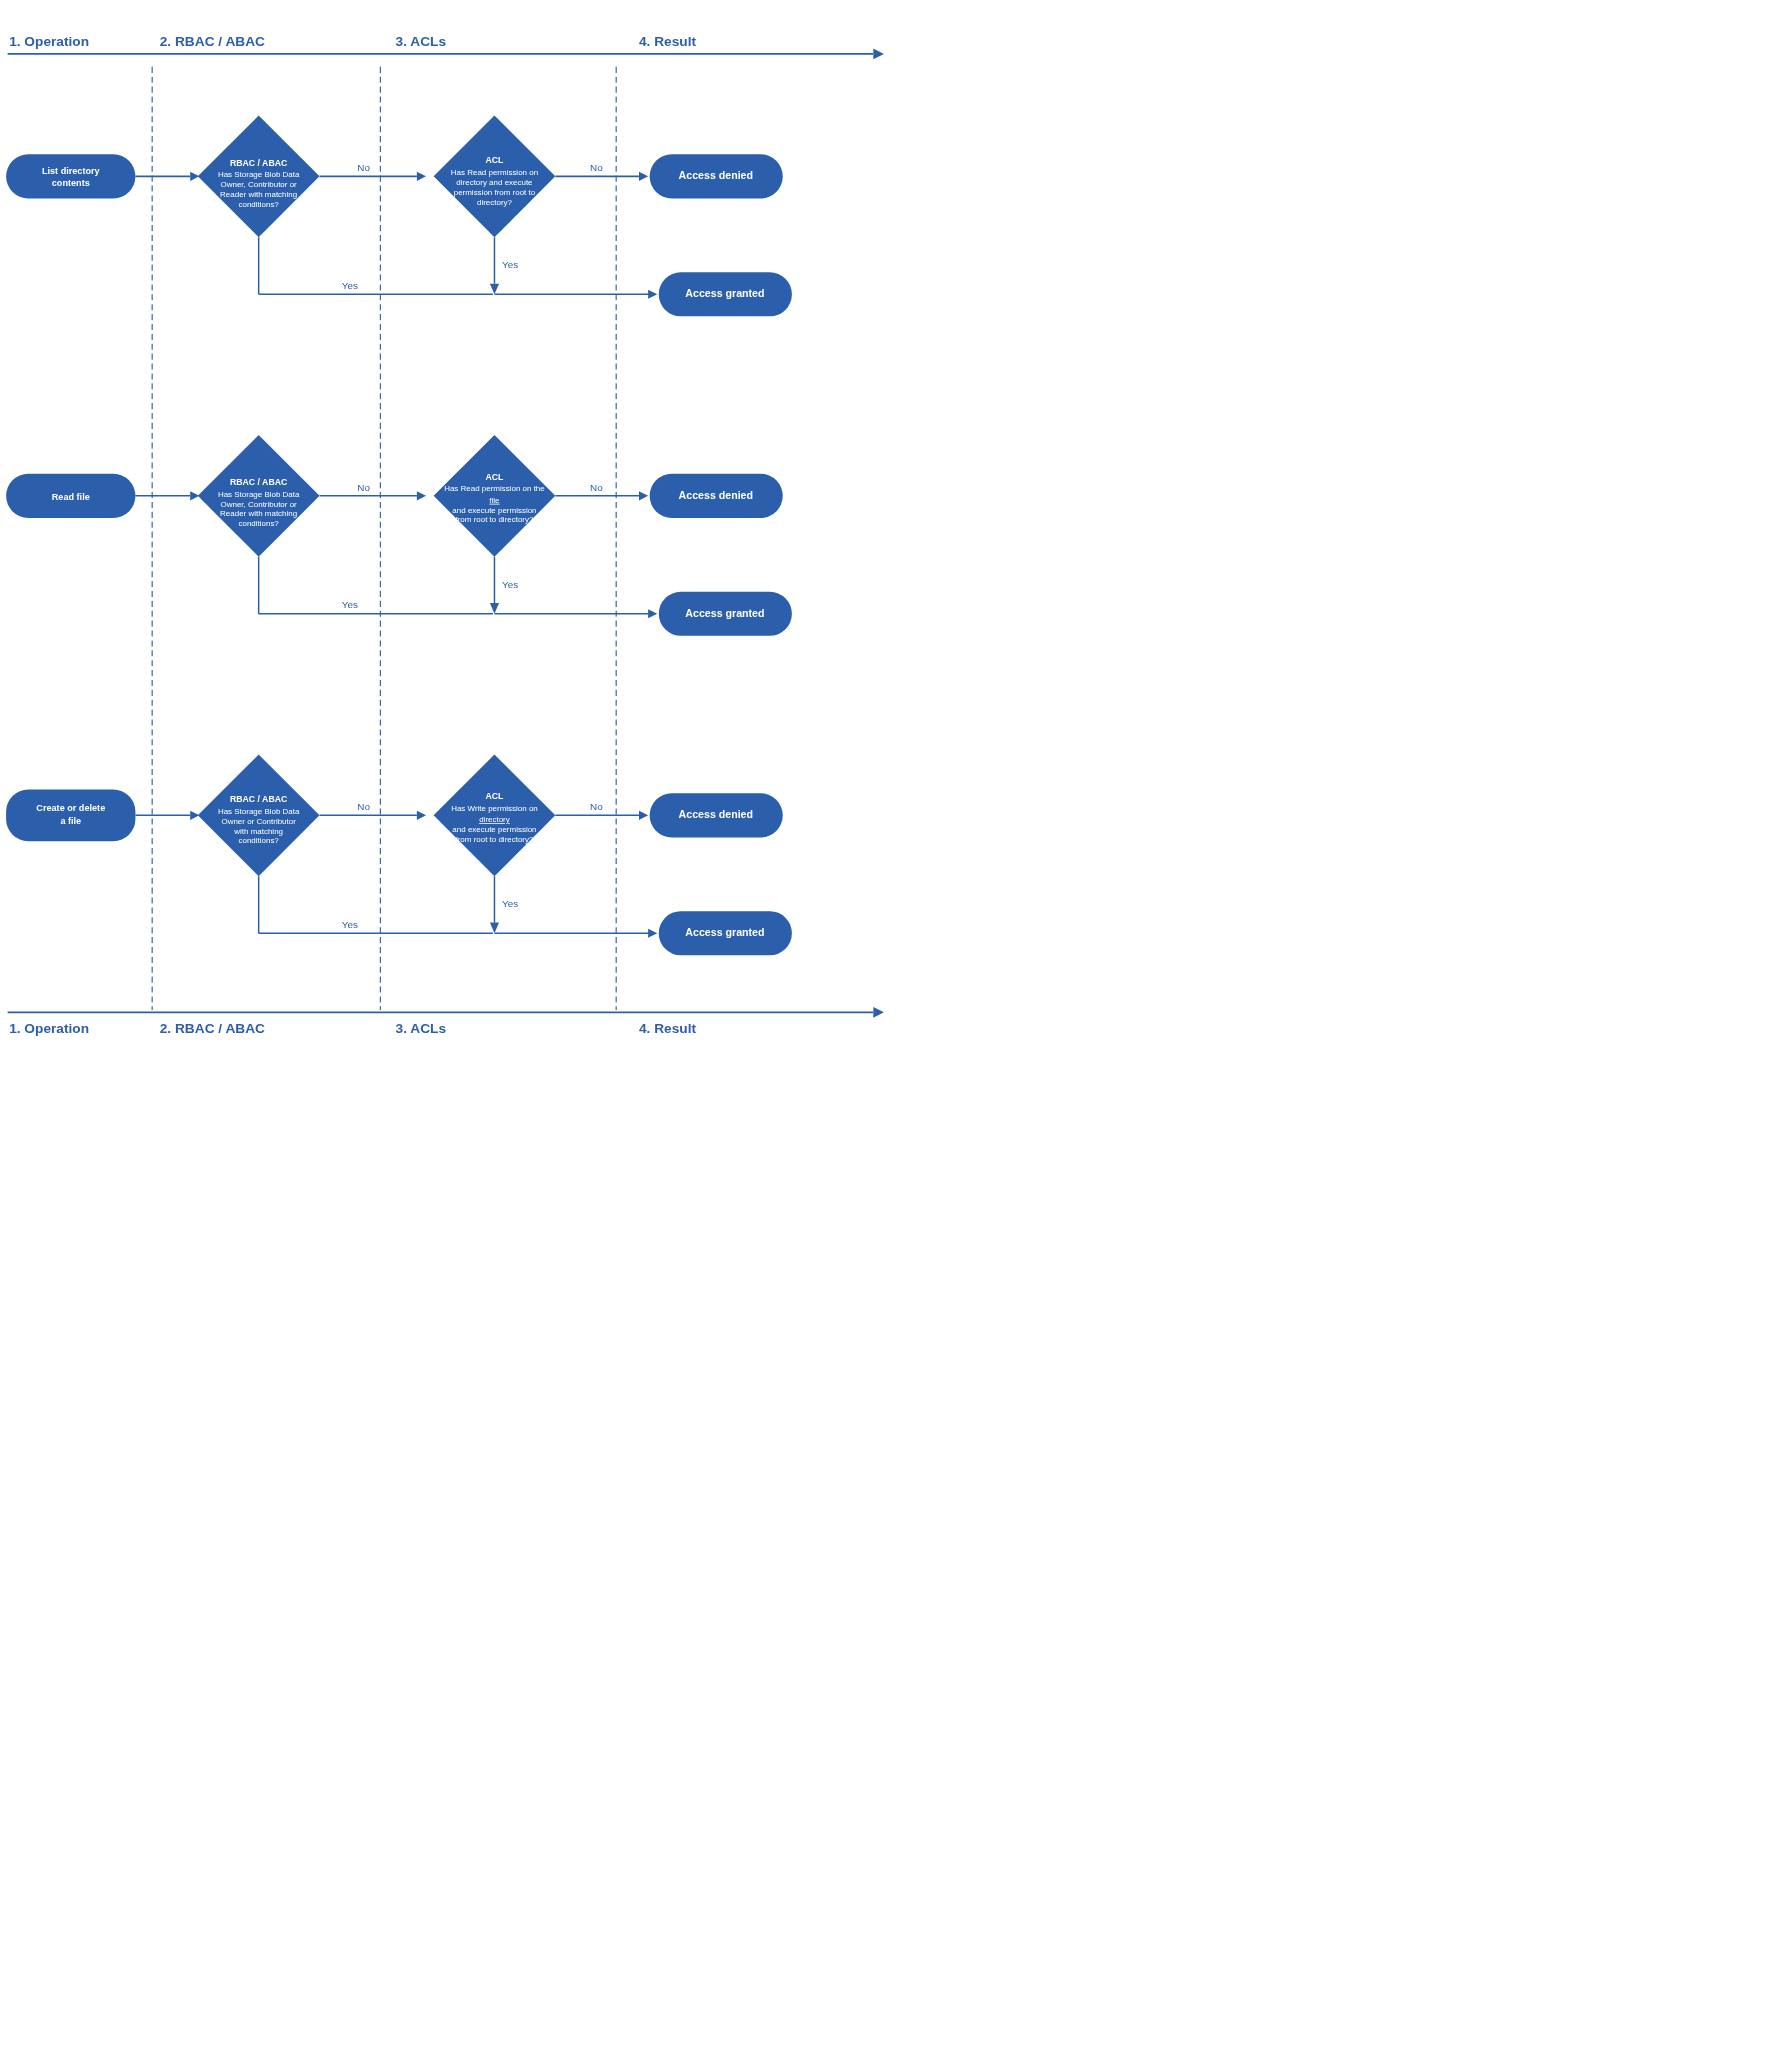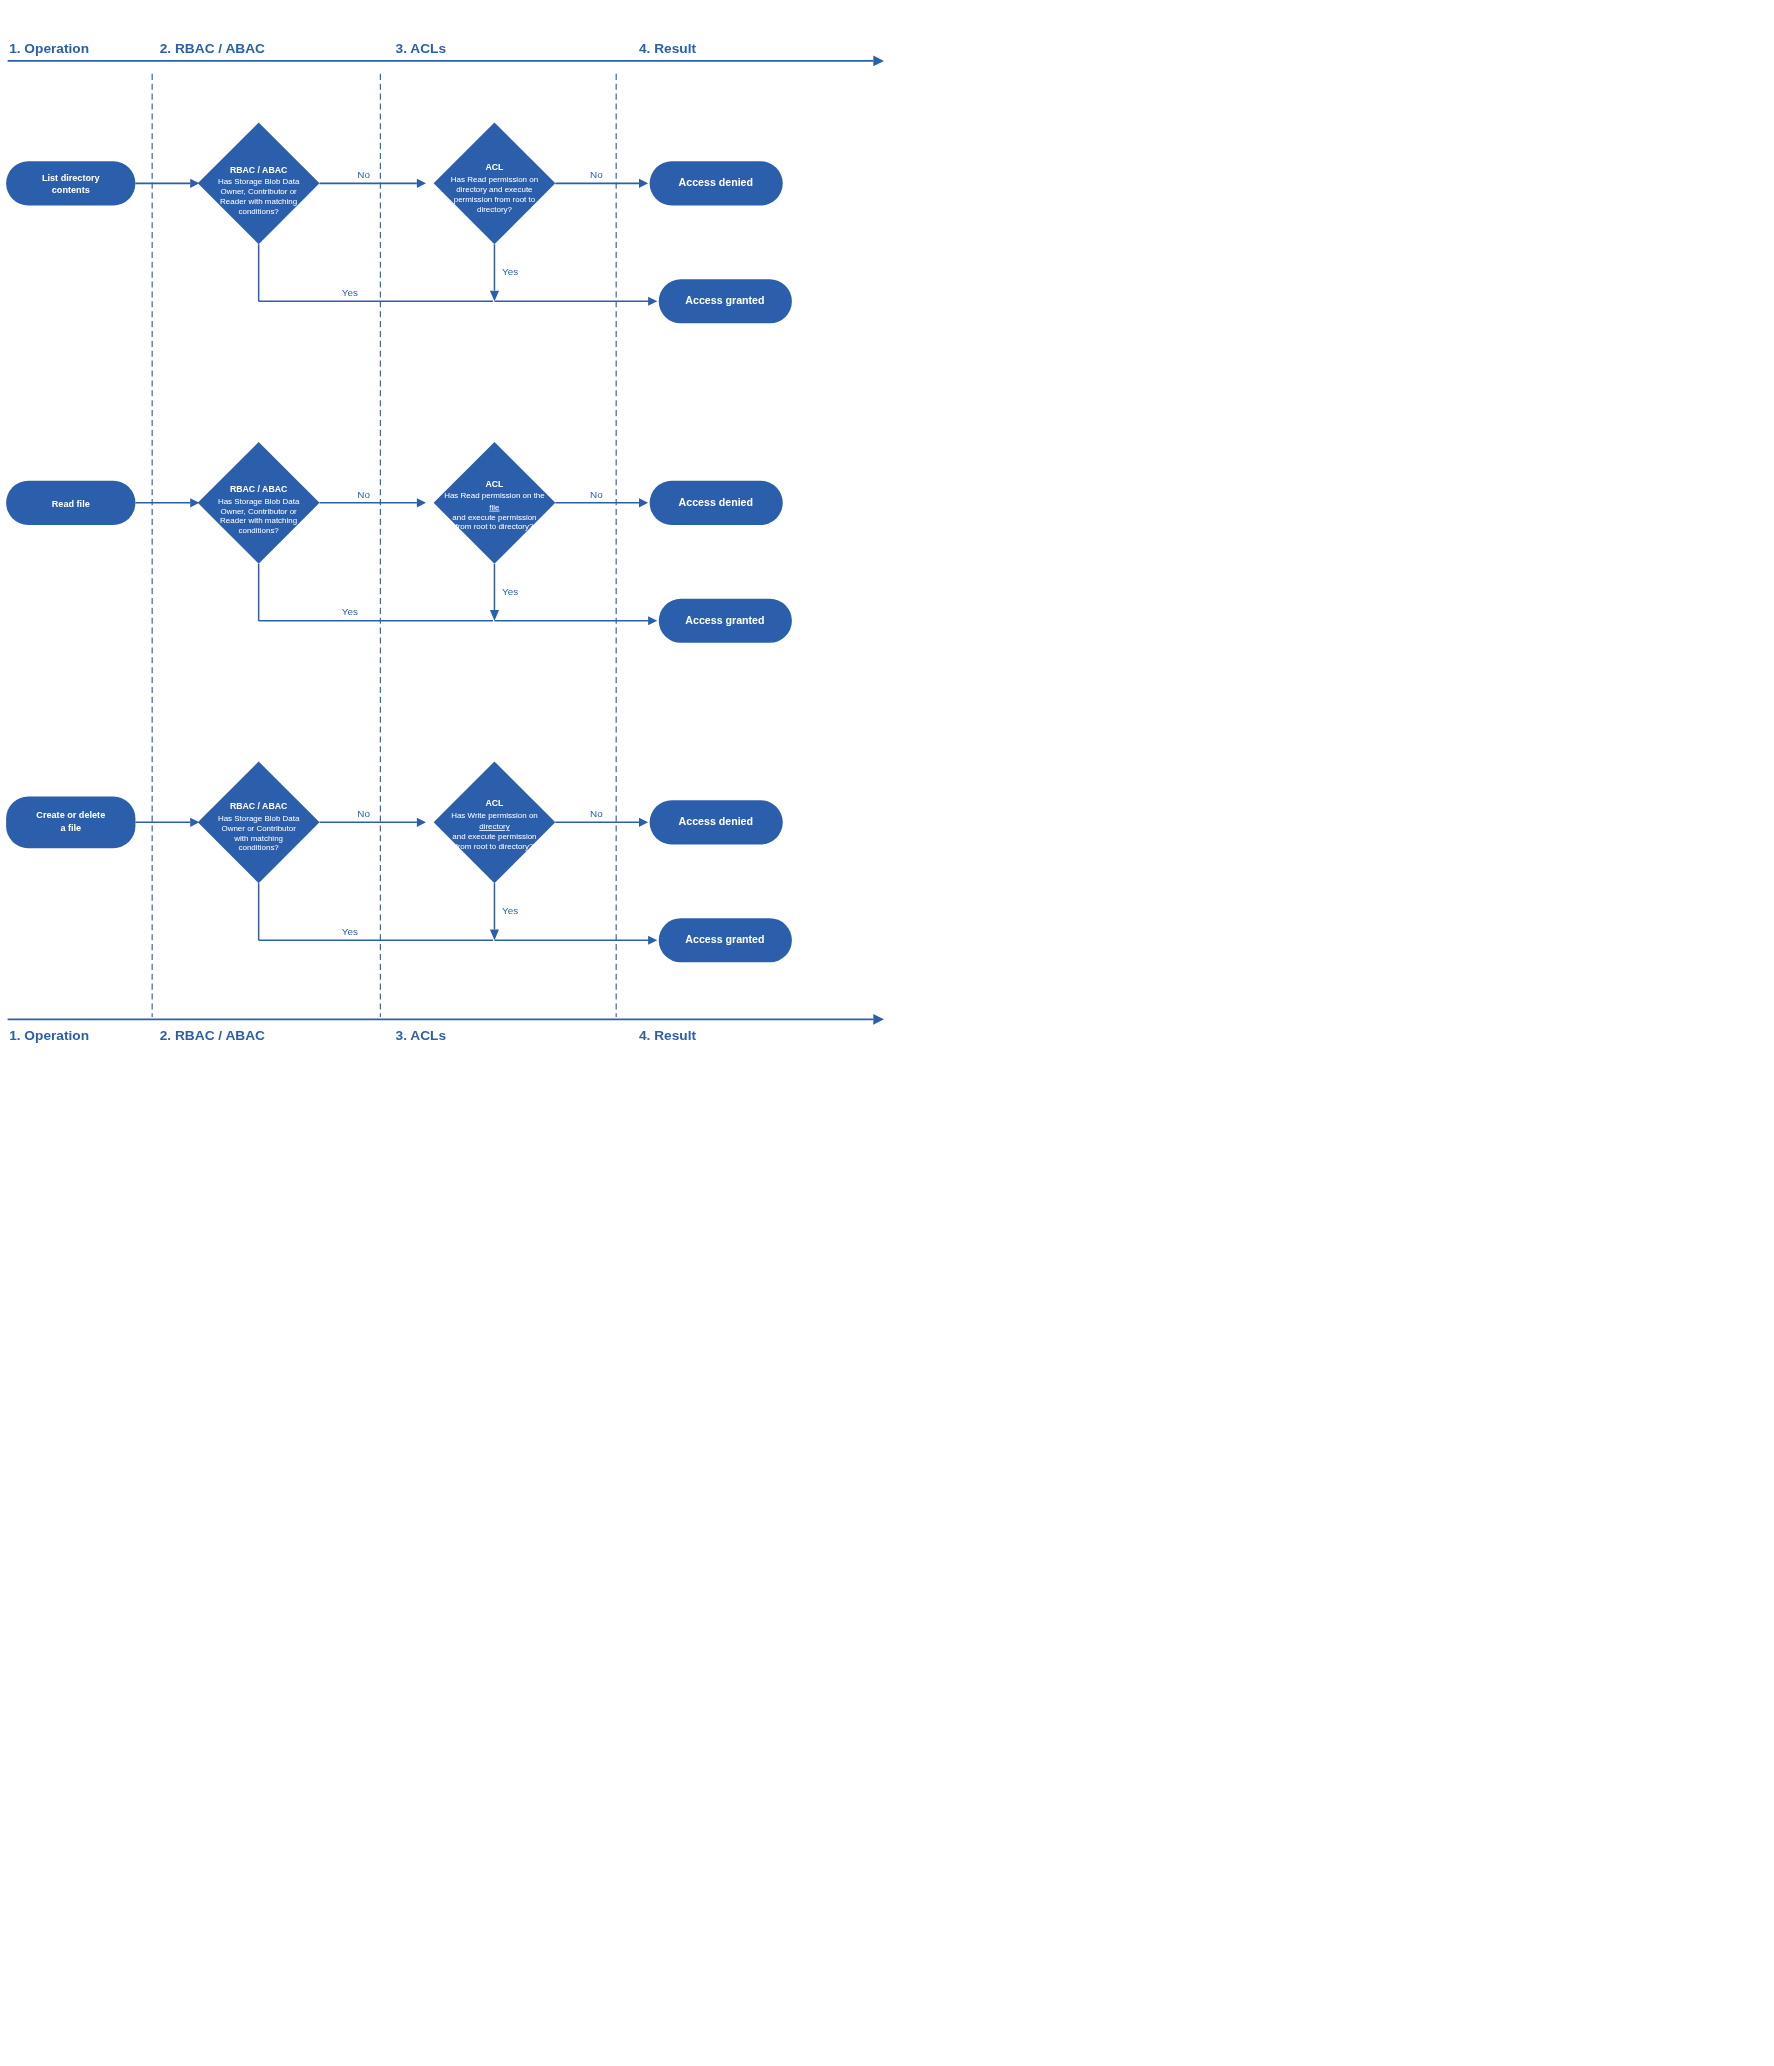--- a/index.html
+++ b/index.html
@@ -7,21 +7,21 @@
       background: #fff;
       font-family: 'Segoe UI', Arial, sans-serif;
       width: 887px;
       min-height: 1033px;
       overflow-x: hidden;
     }
 
     .diagram-container {
       position: relative;
       width: 887px;
-      padding: 32px 0;
+      padding: 25px 0;
     }
 
     
     .main-svg {
       display: block;
     }
   </style>
 </head>
 <body>
 

